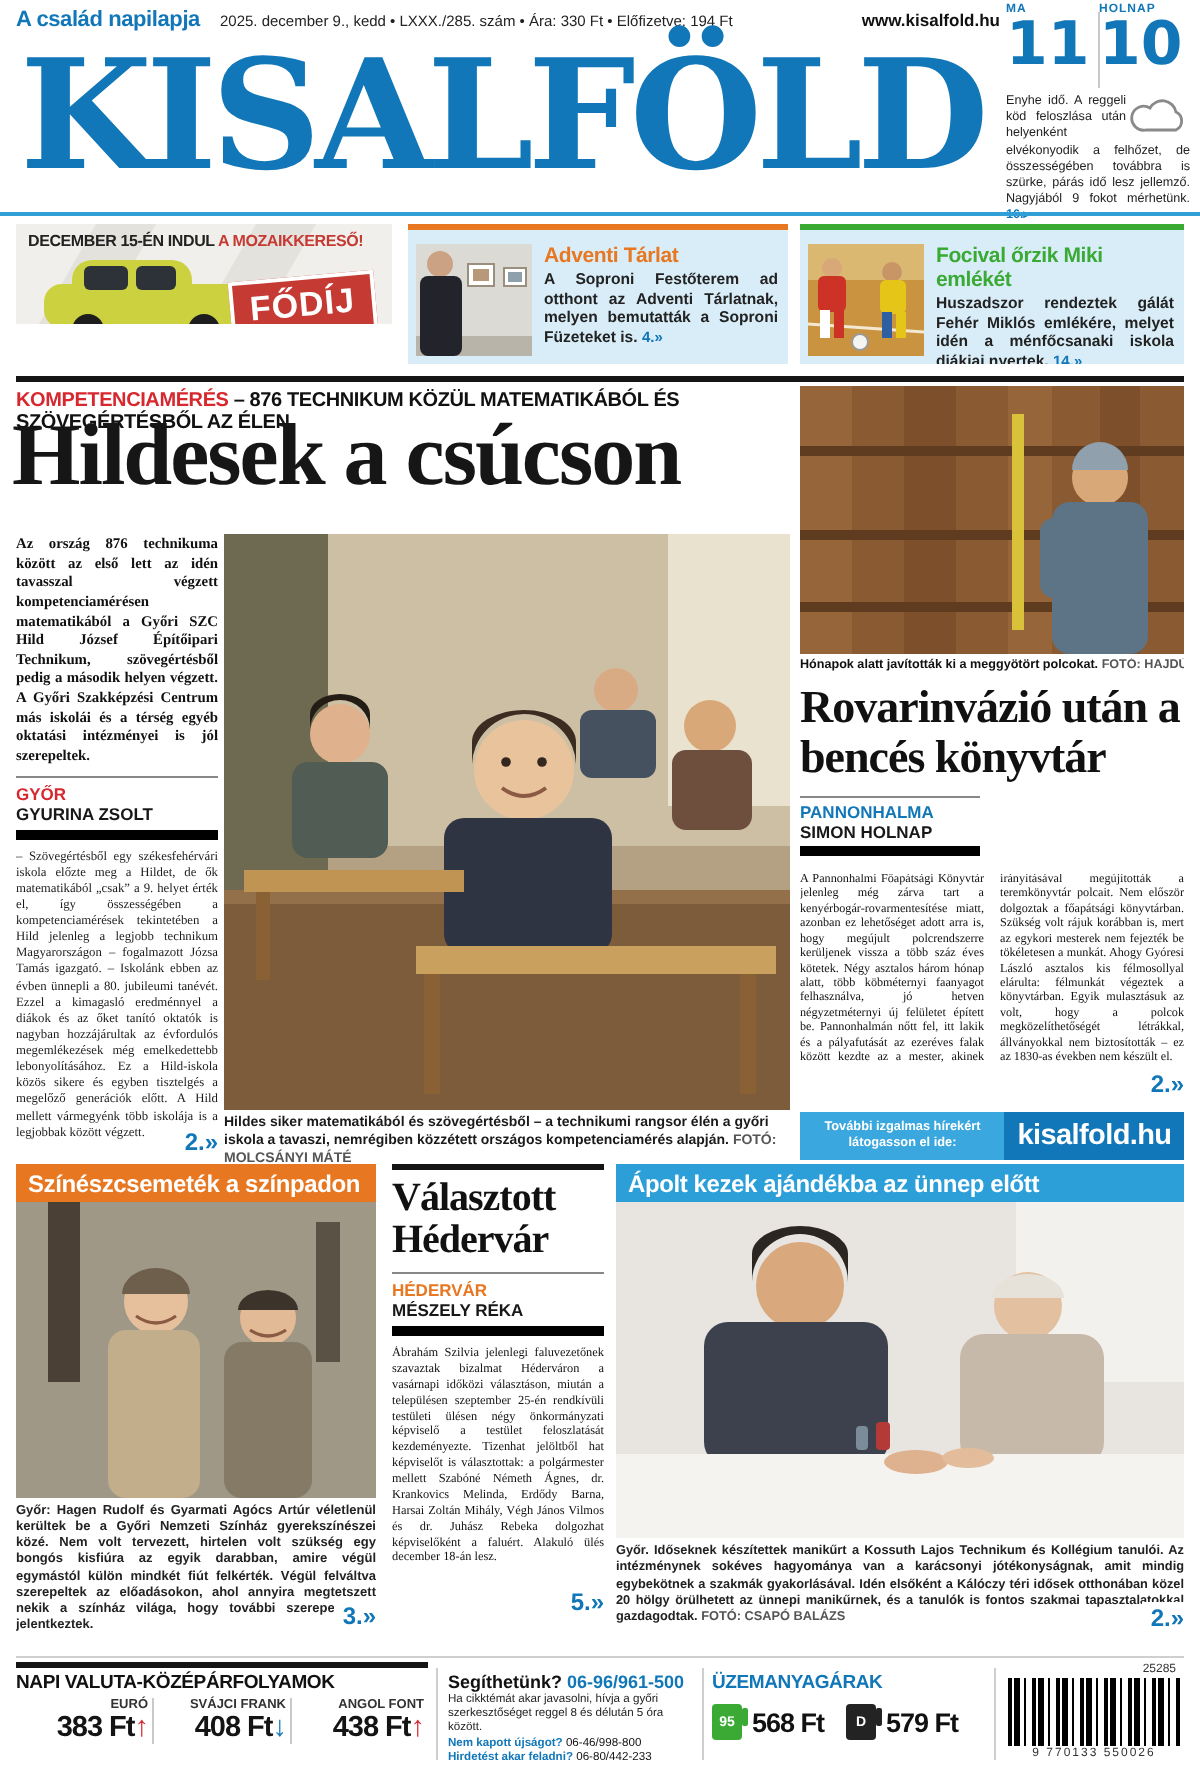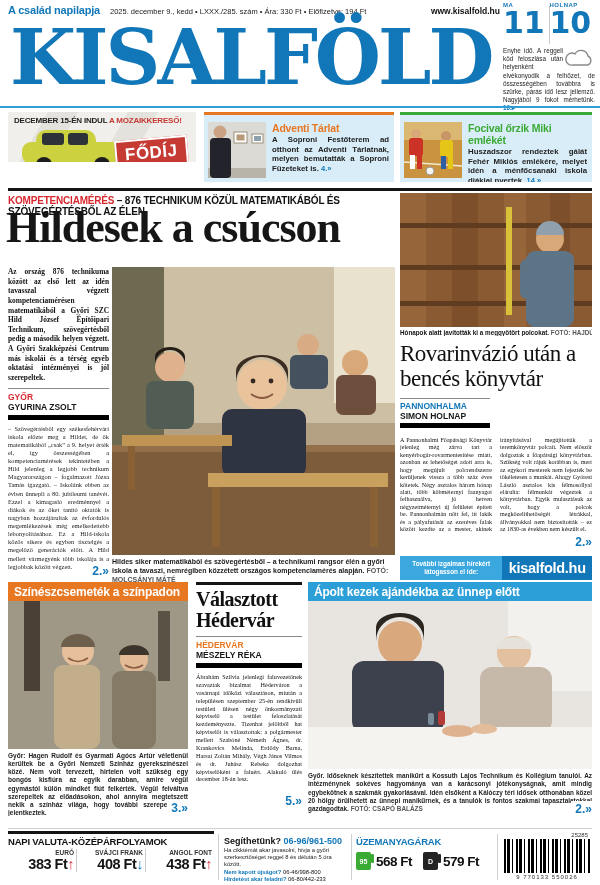--- a/index.html
+++ b/index.html
@@ -67,21 +67,21 @@
   .endref{position:absolute;right:0;bottom:0;background:#fff;padding:1px 0 0 4px;
           font-size:12px;font-weight:bold;color:#1177b8;font-family:"Liberation Sans",sans-serif}
 
   #main-photo{left:112px;top:267px;width:283px;height:288px}
   #main-caption{left:112px;top:558px;width:283px;font-size:7px;font-weight:bold;line-height:1.25;color:#1a1a1a}
   .credit{color:#555;font-weight:bold}
 
   
   #lib-photo{left:400px;top:193px;width:192px;height:134px}
   #lib-photocap{left:400px;top:329px;width:192px;font-size:6.3px;font-weight:bold;white-space:nowrap;overflow:hidden}
-  #lib-headline{left:400px;top:341px;width:192px;font-size:23px;line-height:1.1;font-weight:400;letter-spacing:-.5px}
+  #lib-headline{left:400px;top:341px;width:192px;font-size:23px;line-height:1.1;font-weight:700;letter-spacing:-.5px}
   #lib-byline{left:400px;top:398px;width:90px}
   #lib-body{left:400px;top:437px;width:192px;height:112px;overflow:hidden;column-count:2;column-gap:8px;
             font-size:6.1px;line-height:1.22;text-align:justify;font-family:"Liberation Serif",serif}
   #lib-body-wrap{left:400px;top:437px;width:192px;height:112px}
   #banner{left:400px;top:556px;width:192px;height:24px;display:flex}
   #banner-left{flex:1.1;background:#3aa7de;color:#fff;font-size:6.4px;font-weight:bold;line-height:1.2;
                display:flex;align-items:center;justify-content:center;text-align:center;padding:2px}
   #banner-right{flex:1;background:#1177b8;color:#fff;font-weight:bold;font-size:14.5px;
                 display:flex;align-items:center;justify-content:center;letter-spacing:-.3px}
 

